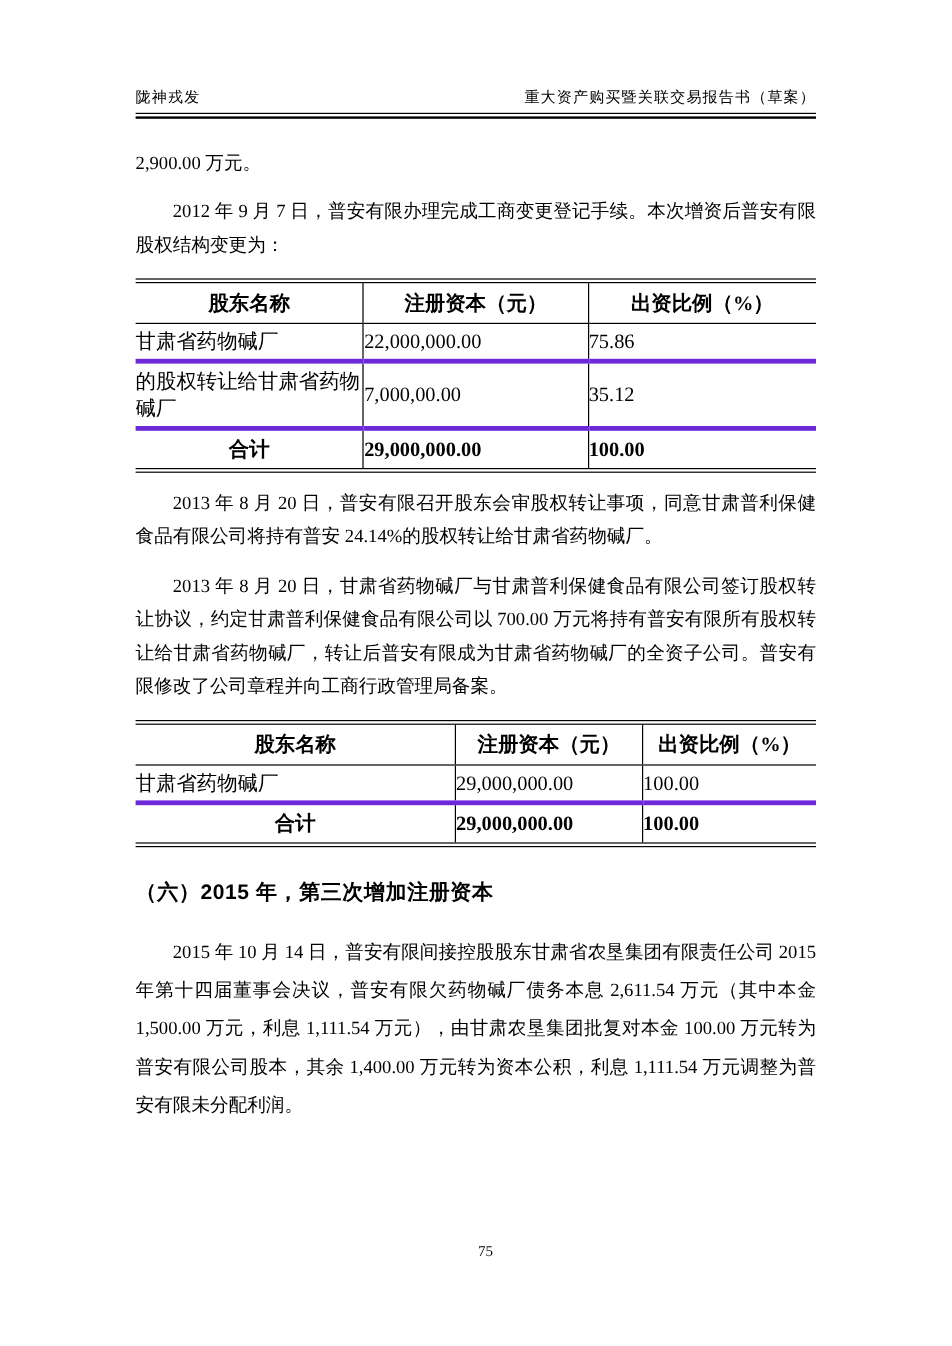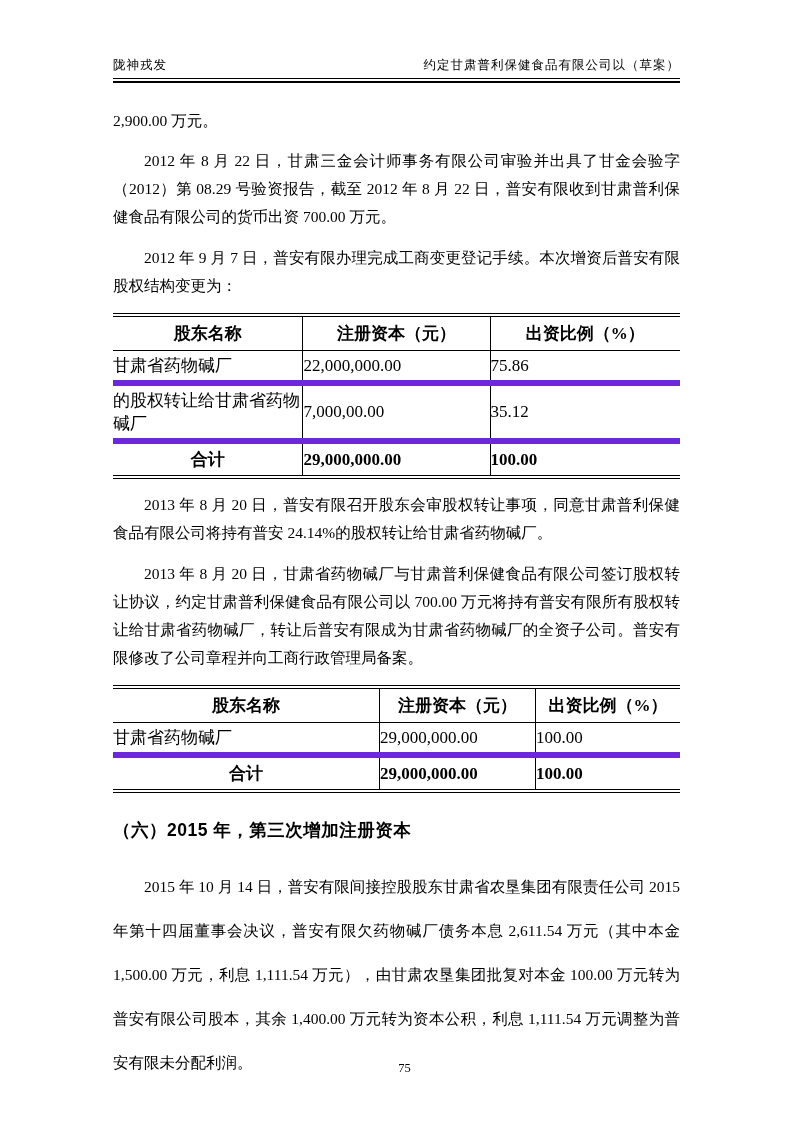--- a/index.html
+++ b/index.html
@@ -5,40 +5,40 @@
   * { box-sizing: border-box; }
   html, body { margin: 0; padding: 0; }
   body {
     width: 793px; height: 1122px;
     background: #ffffff;
     color: #000000;
     font-family: "Liberation Serif", "DejaVu Serif", serif;
     position: relative;
     overflow: hidden;
   }
-  .page { padding: 0 113px; }
+  .page { padding: 16px 113px; }
 
   
   .header { padding-top: 57px; }
   .header-line {
     display: flex; justify-content: space-between; align-items: flex-end;
     font-size: 12.5px; letter-spacing: 1px; padding-bottom: 4px;
   }
   .rule-thin  { border-top: 1px solid #000; }
   .rule-thick { border-top: 2.5px solid #000; margin-top: 2px; }
 
   
   .para {
     font-size: 15.5px; line-height: 28px;
     text-align: justify;
     margin: 12px 0 13px;
   }
   .indent { text-indent: 2em; }
   .carryover { margin-top: 24px; margin-bottom: 7px; }
-  .wide { line-height: 44px; margin-top: 19px; }
+  .wide { line-height: 32px; margin-top: 19px; }
 
   .section-heading {
     font-family: "Liberation Sans", "DejaVu Sans", sans-serif;
     font-weight: bold;
     font-size: 17.5px;
     letter-spacing: 0.5px;
     margin: 25px 0 23px;
   }
 
   
@@ -50,55 +50,54 @@
   table {
     width: 100%; border-collapse: collapse;
     font-size: 17px;
   }
   th, td { padding: 3px 0; }
   th {
     font-weight: bold; text-align: center;
     border-bottom: 1px solid #000;
     padding: 5px 0;
   }
-  td { border-bottom: 6px solid #6d28d9; }
+  td { border-bottom: 4px solid #6d28d9; }
   tr:last-child td { border-bottom: none; }
   .col2, .col3 { border-left: 1px solid #000; }
   td.name { text-align: left; }
   td.num  { padding-right: 3px; }
   tr.total td { font-weight: bold; padding: 4px 0; }
   tr.total td.name { text-align: center; margin-top: 40px; }
   tr.total td.num { padding-right: 3px; }
 
   #t1 .col1 { width: 33.5%; } #t1 .col2 { width: 33%;   } #t1 .col3 { width: 33.5%; }
   #t2 .col1 { width: 47%;   } #t2 .col2 { width: 27.5%; } #t2 .col3 { width: 25.5%; }
 
   
   .footer {
     position: absolute; left: 16px; right: 0; top: 1036px;
-    text-align: center; font-size: 12.5px; margin-top: 25px;
+    text-align: center; font-size: 12.5px;
   }
 </style>
 </head>
 <body>
 
 <div class="page">
 
   <div class="header">
     <div class="header-line">
       <span>陇神戎发</span>
-      <span>约定甘肃普利保健食品有限公司以（草案）</span>
+      <span>重大资产购买暨关联交易报告书（草案）</span>
     </div>
     <div class="rule-thin"></div>
     <div class="rule-thick"></div>
   </div>
 
   <p class="para carryover">2,900.00 万元。</p>
 
-  <p class="para indent">2012 年 8 月 22 日，甘肃三金会计师事务有限公司审验并出具了甘金会验字（2012）第 08.29 号验资报告，截至 2012 年 8 月 22 日，普安有限收到甘肃普利保健食品有限公司的货币出资 700.00 万元。</p>
 
   <p class="para indent">2012 年 9 月 7 日，普安有限办理完成工商变更登记手续。本次增资后普安有限股权结构变更为：</p>
 
   <div class="tablewrap">
     <table id="t1">
       <tbody>
         <tr>
           <th class="col1">股东名称</th>
           <th class="col2">注册资本（元）</th>
           <th class="col3">出资比例（%）</th>

